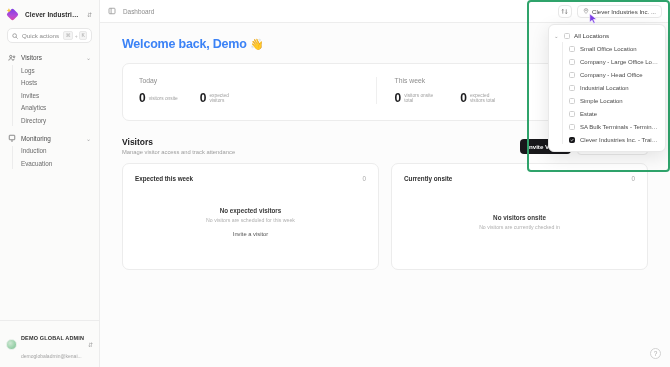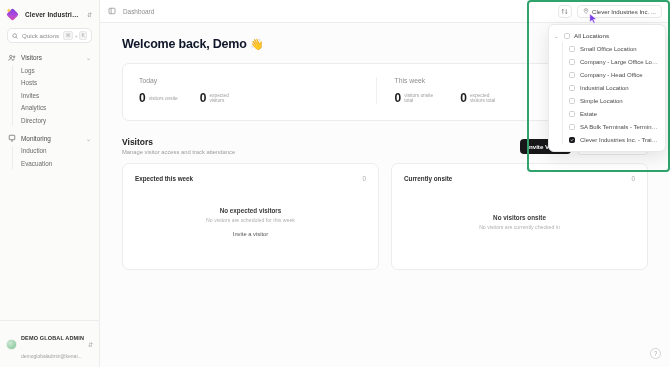--- a/index.html
+++ b/index.html
@@ -102,21 +102,21 @@
   .loc-btn {
     height:13px; border:1px solid #e8e8e8; border-radius:4px; background:#fff;
     display:flex; align-items:center; gap:3px; padding:0 5px; cursor:pointer; max-width:92px;
   }
   .loc-btn .pin { color:#8f8f8f; display:flex; flex:0 0 auto; }
   .loc-btn .loc-label {
     font-size:6.1px; color:#3d3d3d; white-space:nowrap; overflow:hidden; text-overflow:ellipsis;
   }
 
   .content { flex:1 1 auto; padding: 14px 22px 0 22px; overflow:hidden; }
-  .welcome { font-size:12.5px; font-weight:700; color:#0f172a; letter-spacing:-.2px; margin-bottom:12px; }
+  .welcome { font-size:12.5px; font-weight:700; color:#3b82f6; letter-spacing:-.2px; margin-bottom:12px; }
   .welcome .wave { font-size:11px; }
 
   .stats-card {
     background:#fff; border:1px solid #ececec; border-radius:7px;
     padding:13px 16px 16px 16px; display:flex; margin-bottom:16px;
   }
   .stats-col { flex:1 1 0; }
   .stats-col.divided { border-left:1px solid #efefef; padding-left:18px; }
   .stats-title { font-size:6.8px; color:#8d8d8d; margin-bottom:9px; }
   .stats-row { display:flex; gap:22px; }

